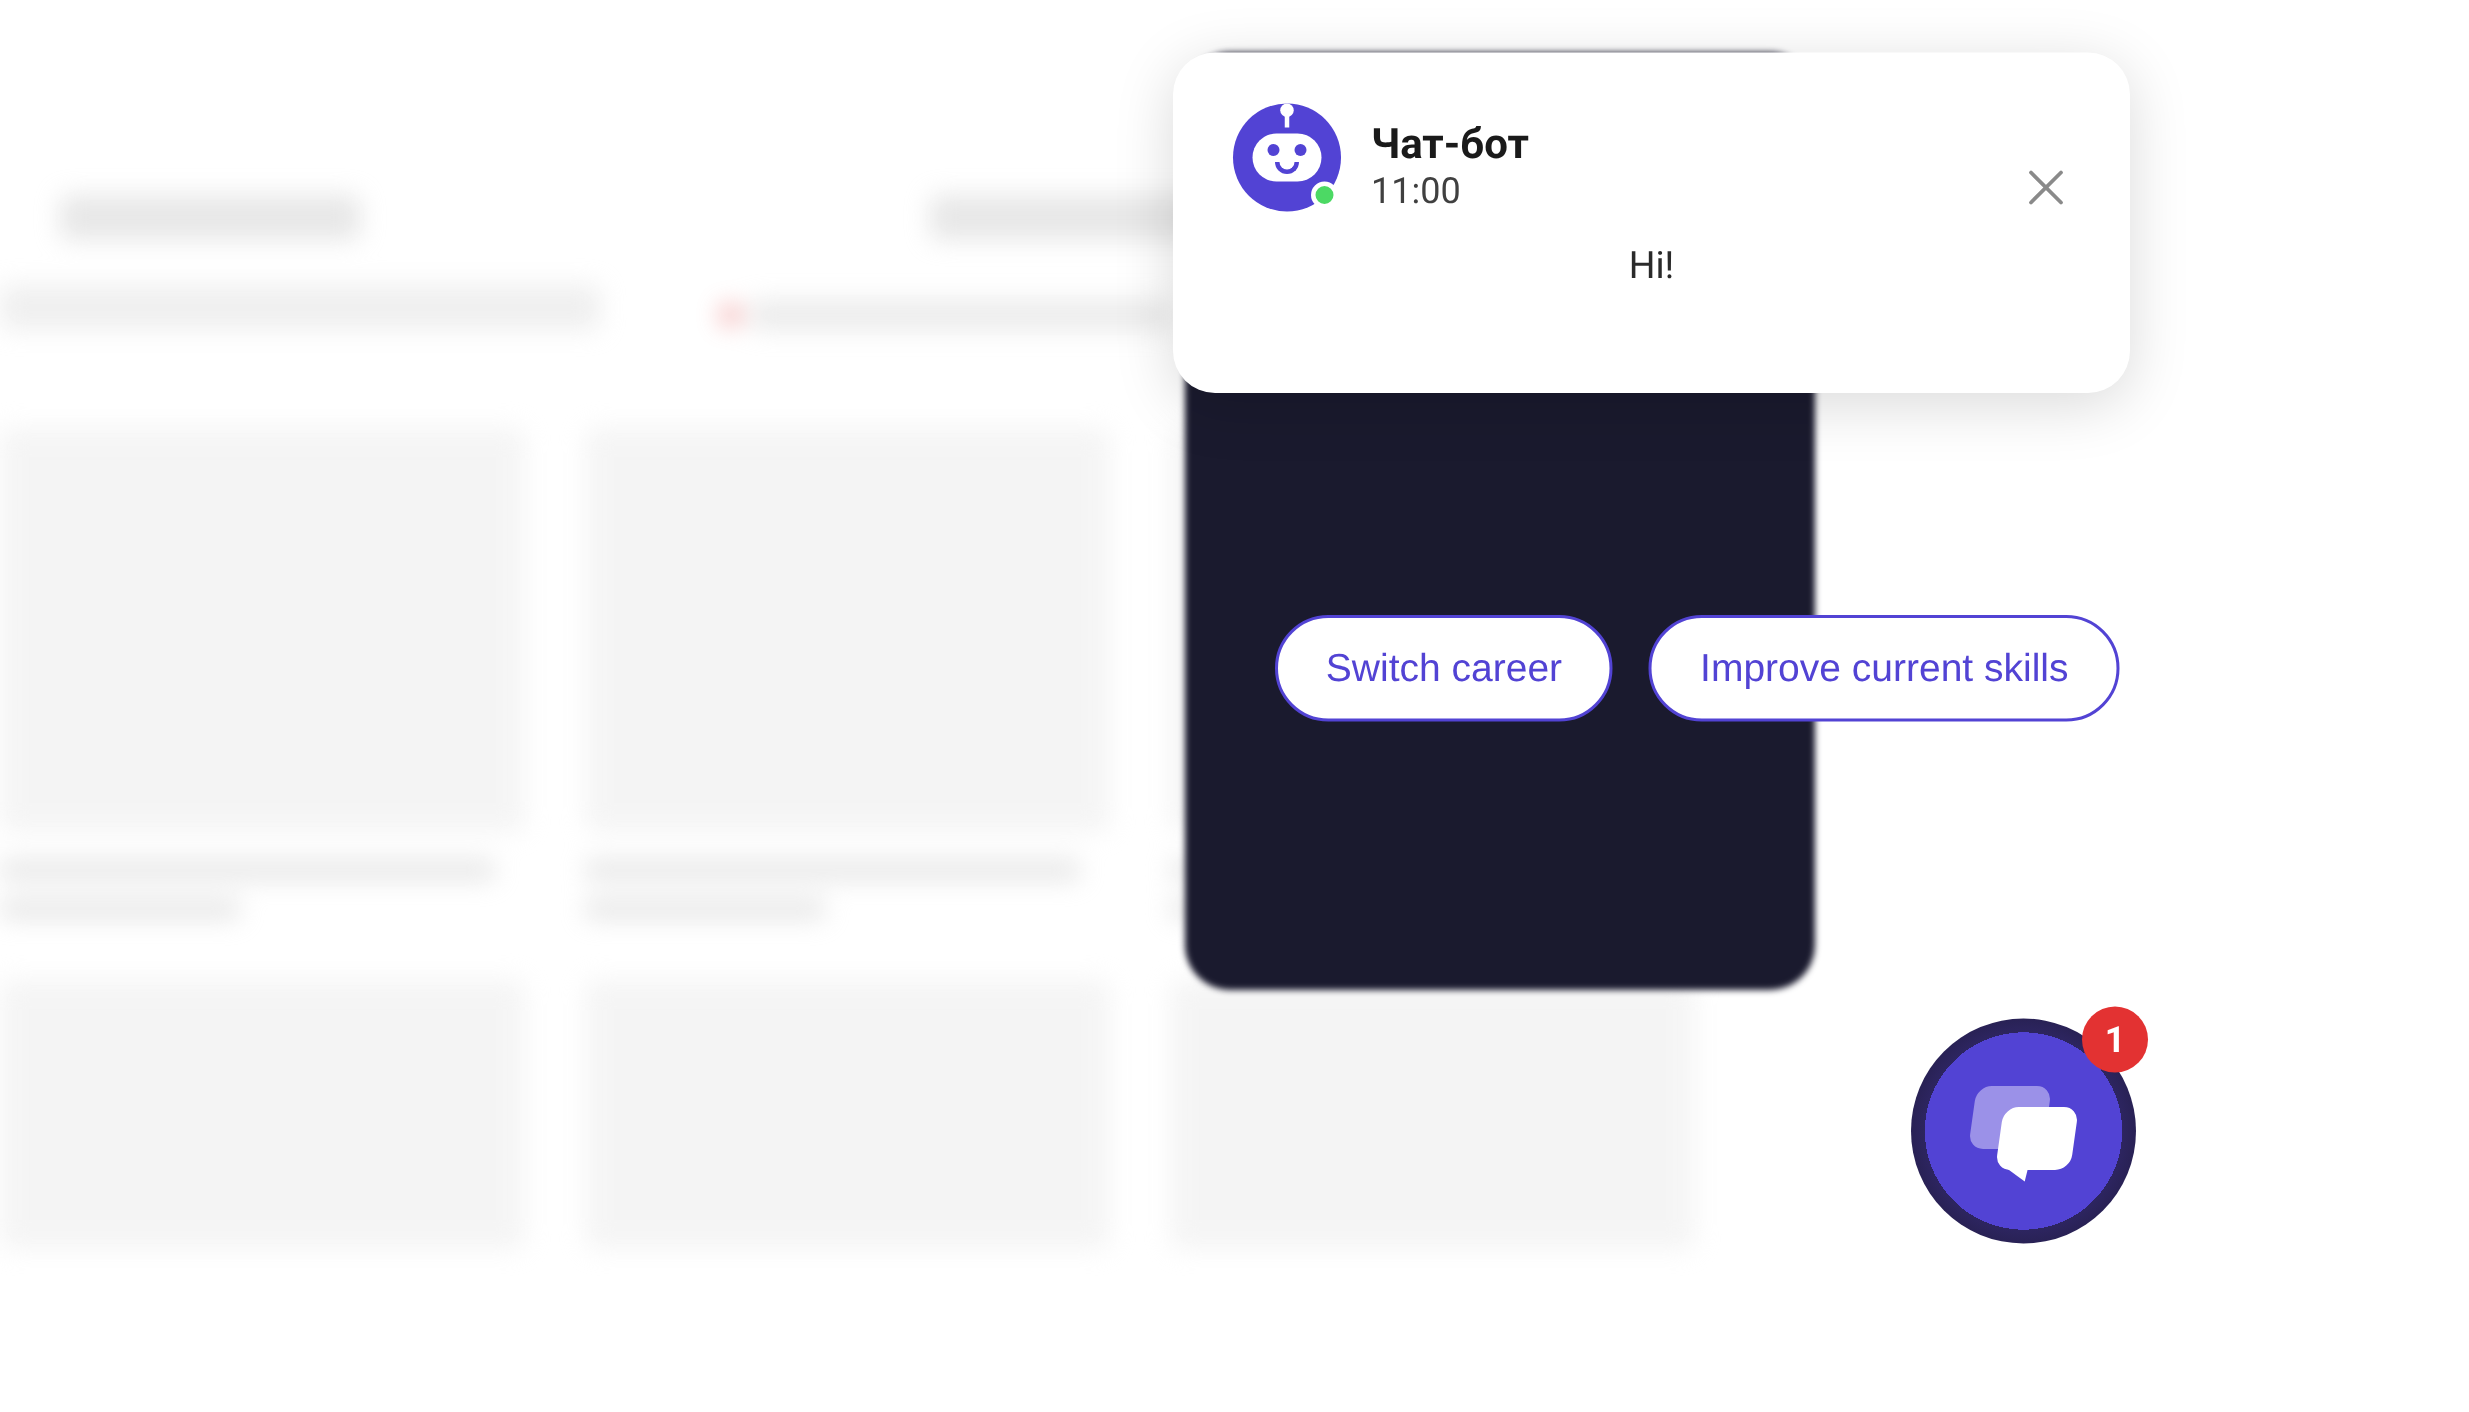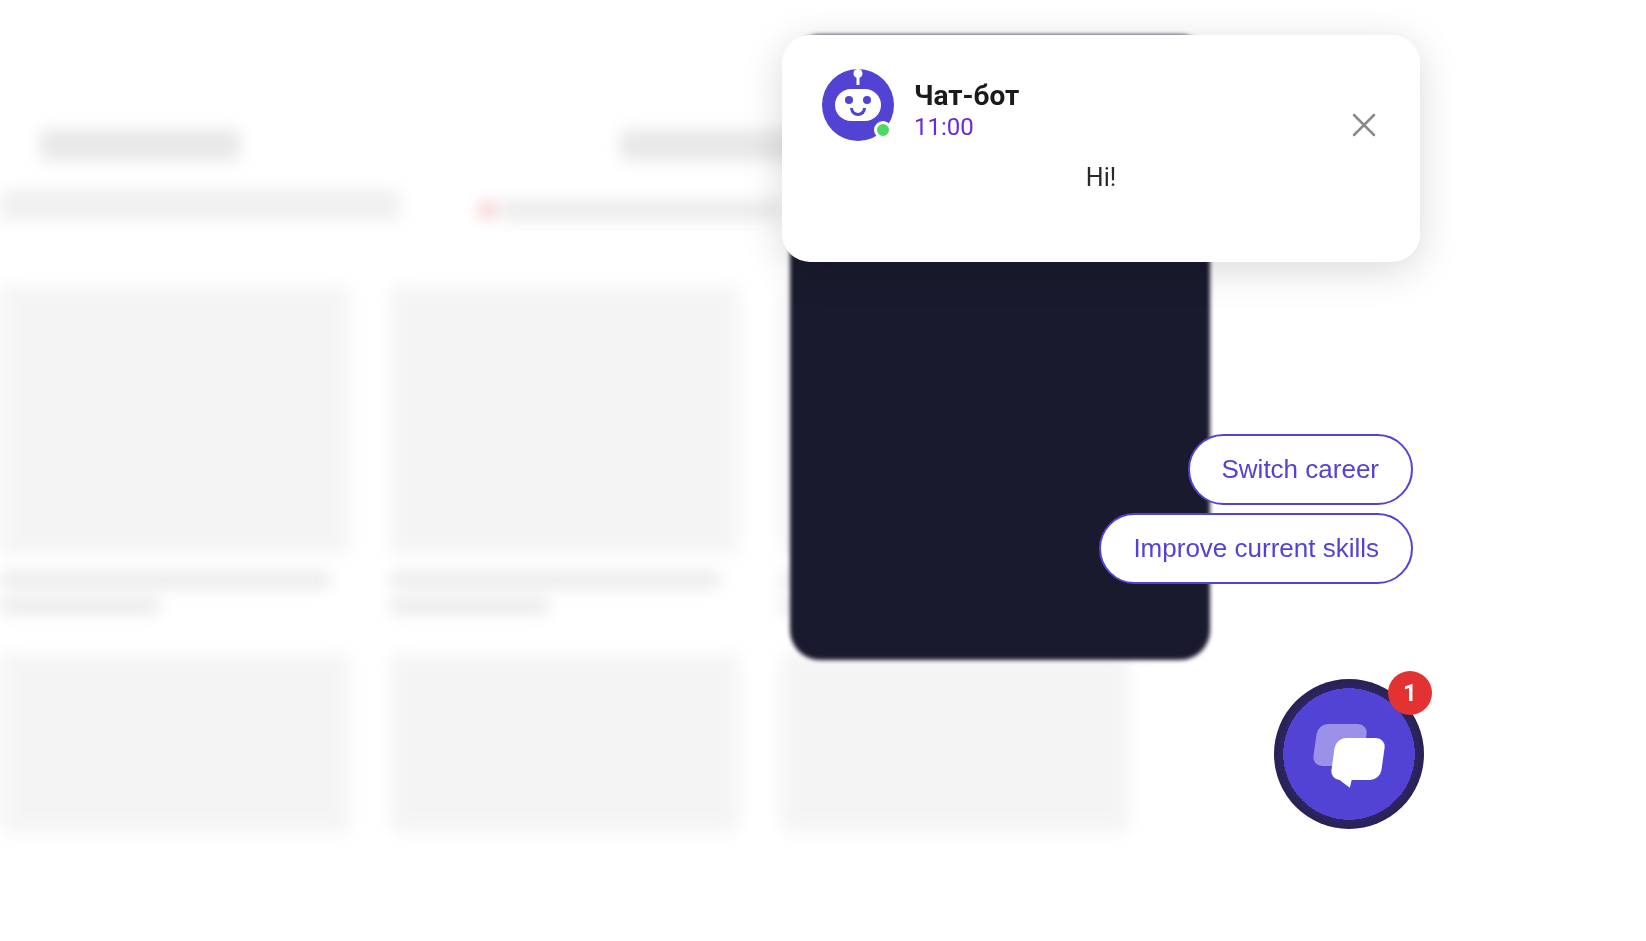--- a/index.html
+++ b/index.html
@@ -213,21 +213,21 @@
       padding-top: 4px;
     }
     .chat-title {
       font-size: 28px;
       font-weight: 700;
       color: #1a1a1a;
       line-height: 1.2;
     }
     .chat-time {
       font-size: 24px;
-      color: #6d28d9;
+      color: #404040;
       margin-top: 0;
     }
     .chat-close {
       width: 32px;
       height: 32px;
       display: flex;
       align-items: center;
       justify-content: center;
       cursor: pointer;
       color: #8a8a8a;
@@ -238,26 +238,26 @@
       line-height: 1.55;
       color: #2a2a2a;
       text-align: center;
     }
     .chat-body p { margin-bottom: 0; }
     .chat-body .spacer { height: 28px; }
 
     
     .quick-replies {
       position: absolute;
-      top: 434px;
+      top: 410px;
       right: 233px;
       display: flex;
-      flex-direction: column;
+      flex-direction: row;
       align-items: flex-end;
-      gap: 8px;
+      gap: 24px;
     }
     .quick-reply {
       background: #fff;
       border: 2.5px solid #5243D4;
       color: #5243D4;
       font-size: 26px;
       padding: 18px 32px;
       border-radius: 40px;
       cursor: pointer;
       font-weight: 400;

